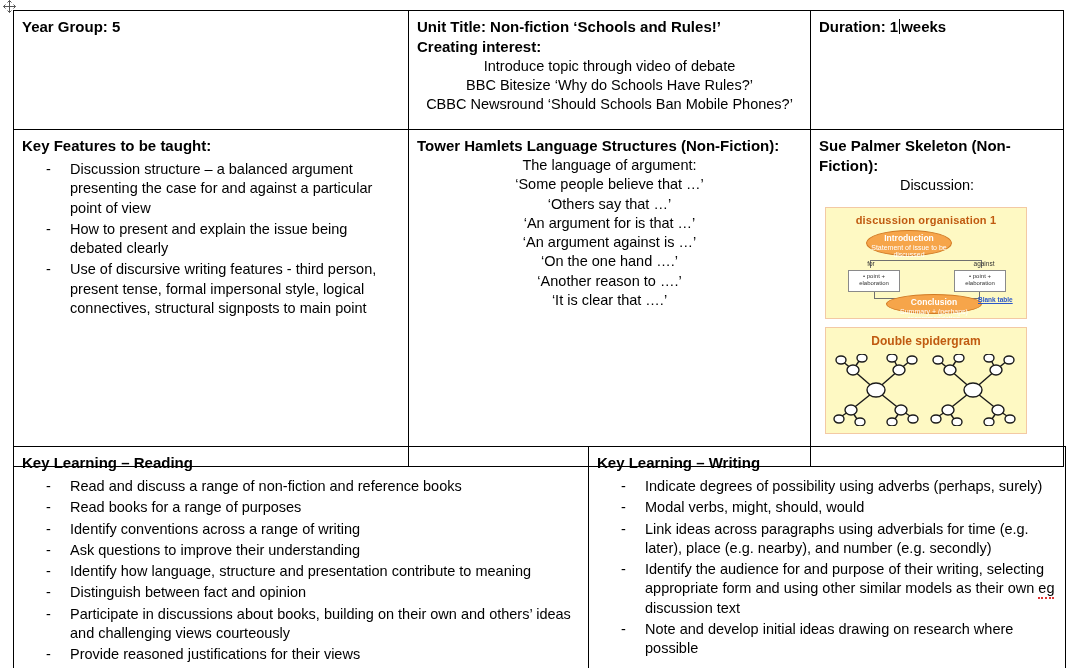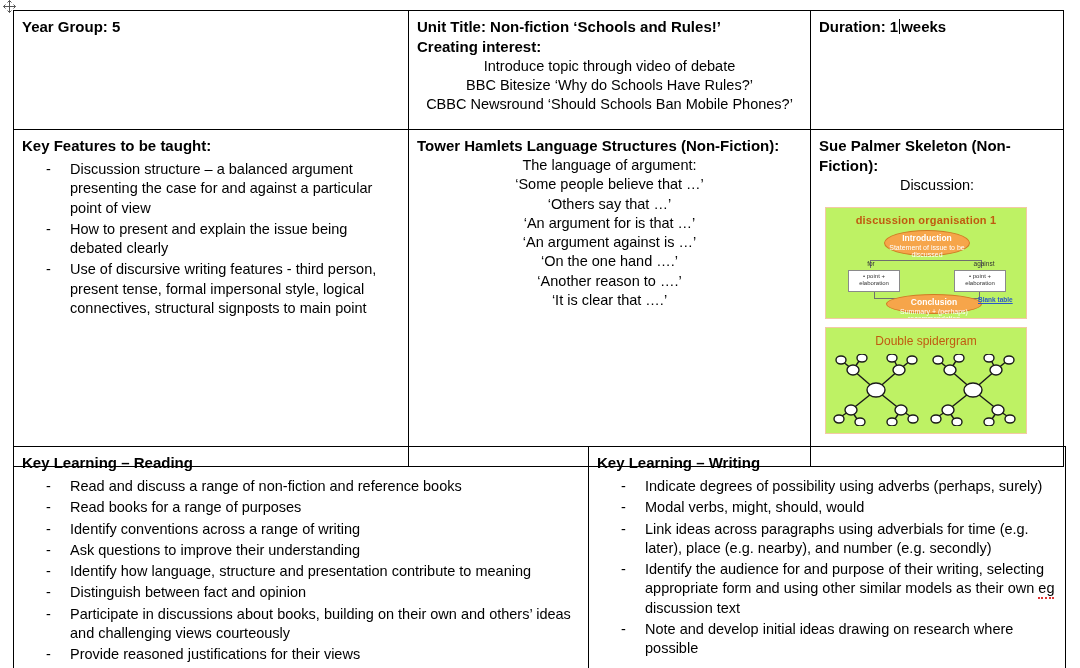--- a/index.html
+++ b/index.html
@@ -101,39 +101,39 @@
   .col-left { width: 575px; }
   .col-right { width: 477px; }
 
   
   .skeleton-wrap {
     margin-top: 12px;
   }
   .sk-box {
     width: 200px;
     border: 1px solid #f3c9a4;
-    background: #bef264;
+    background: #fef9c3;
     position: relative;
     overflow: hidden;
   }
   .sk-box.one { height: 110px; margin-left: 6px; }
   .sk-box.two { height: 105px; margin-left: 6px; margin-top: 8px; }
 
   .sk-title {
     text-align: center;
     color: #c05a10;
     font-weight: bold;
     font-size: 11px;
     padding-top: 5px;
     letter-spacing: .2px;
   }
   .sk-sub {
     text-align: center;
     color: #c05a10;
-    font-weight: normal;
+    font-weight: bold;
     font-size: 12px;
     padding-top: 6px;
   }
   .sk-oval {
     position: absolute;
     background: #f6a54a;
     border: 1px solid #d17a24;
     border-radius: 50%;
     color: #ffffff;
     font-size: 7px;
@@ -250,21 +250,21 @@
       </td>
       <td class="r2">
         <div class="hdr">Sue Palmer Skeleton (Non-Fiction):</div>
         <div class="plain-line">Discussion:</div>
 
         <div class="skeleton-wrap">
 
           <div class="sk-box one">
             <div class="sk-title">discussion organisation 1</div>
 
-            <div class="sk-oval" style="left:58px; top:22px; width:86px; height:26px;">
+            <div class="sk-oval" style="left:40px; top:22px; width:86px; height:26px;">
               <b>Introduction</b>
               <span>Statement of issue to be discussed</span>
             </div>
 
             <div class="sk-line" style="left:44px; top:52px; width:1px; height:8px;"></div>
             <div class="sk-line" style="left:155px; top:52px; width:1px; height:8px;"></div>
             <div class="sk-line" style="left:44px; top:52px; width:112px; height:1px;"></div>
 
             <div class="sk-small" style="left:30px; top:52px; width:30px;">for</div>
             <div class="sk-small" style="left:140px; top:52px; width:36px;">against</div>

